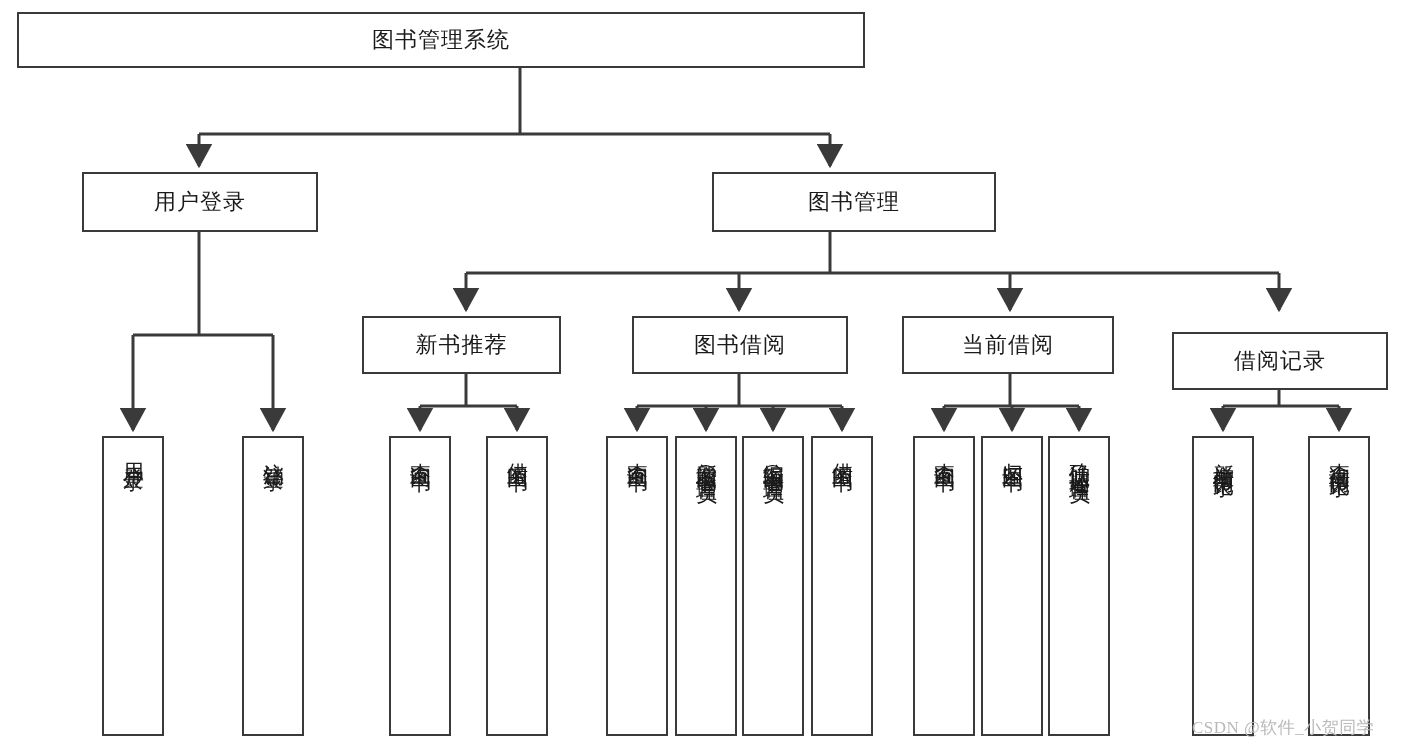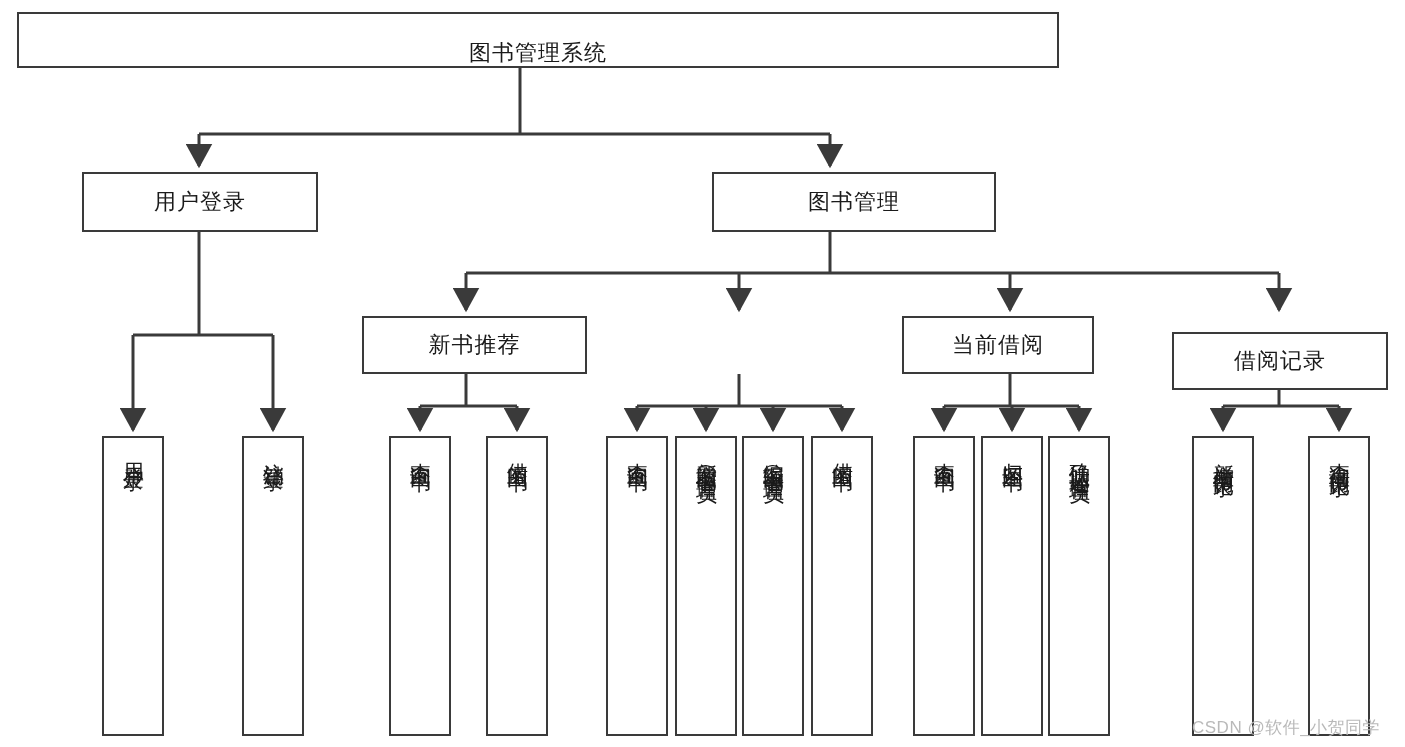--- a/index.html
+++ b/index.html
@@ -111,35 +111,38 @@
       <path d="M 1012 406 L 1012 430" marker-end="url(#arrow)"></path>
       <path d="M 1079 406 L 1079 430" marker-end="url(#arrow)"></path>
 
       <path d="M 1279 374 L 1279 406"></path>
       <path d="M 1223 406 L 1339 406"></path>
       <path d="M 1223 406 L 1223 430" marker-end="url(#arrow)"></path>
       <path d="M 1339 406 L 1339 430" marker-end="url(#arrow)"></path>
     </g>
   </svg>
 
-  <div class="node horiz" style="left:17px; top:12px; width:1042px; height:56px;align-items:flex-end;">
+  <div class="node horiz" style="left:17px; top:12px; width:848px; height:56px;">
     <span>图书管理系统</span>
   </div>
 
   <div class="node horiz" style="left:82px; top:172px; width:236px; height:60px;">
     <span>用户登录</span>
   </div>
   <div class="node horiz" style="left:712px; top:172px; width:284px; height:60px;">
     <span>图书管理</span>
   </div>
 
-  <div class="node horiz" style="left:362px; top:316px; width:225px; height:58px;">
+  <div class="node horiz" style="left:362px; top:316px; width:199px; height:58px;">
     <span>新书推荐</span>
   </div>
-  <div class="node horiz" style="left:902px; top:316px; width:192px; height:58px;">
+  <div class="node horiz" style="left:632px; top:316px; width:216px; height:58px;">
+    <span>图书借阅</span>
+  </div>
+  <div class="node horiz" style="left:902px; top:316px; width:212px; height:58px;">
     <span>当前借阅</span>
   </div>
   <div class="node horiz" style="left:1172px; top:332px; width:216px; height:58px;">
     <span>借阅记录</span>
   </div>
 
   <div class="node vert" style="left:102px; top:436px; width:62px; height:300px;">
     <span class="vtext">用户登录</span>
   </div>
   <div class="node vert" style="left:242px; top:436px; width:62px; height:300px;">
@@ -176,15 +179,15 @@
     <span class="vtext">确认归还（管理员）</span>
   </div>
 
   <div class="node vert" style="left:1192px; top:436px; width:62px; height:300px;">
     <span class="vtext">新增借阅记录</span>
   </div>
   <div class="node vert" style="left:1308px; top:436px; width:62px; height:300px;">
     <span class="vtext">查询借阅记录</span>
   </div>
 
-  <div class="watermark" style="left:1192px; top:716px;">CSDN @软件_小贺同学</div>
+  <div class="watermark" style="left:1192px; top:716px;font-family:Liberation Serif, serif;">CSDN @软件_小贺同学</div>
 
 </div>
 
 </body></html>

